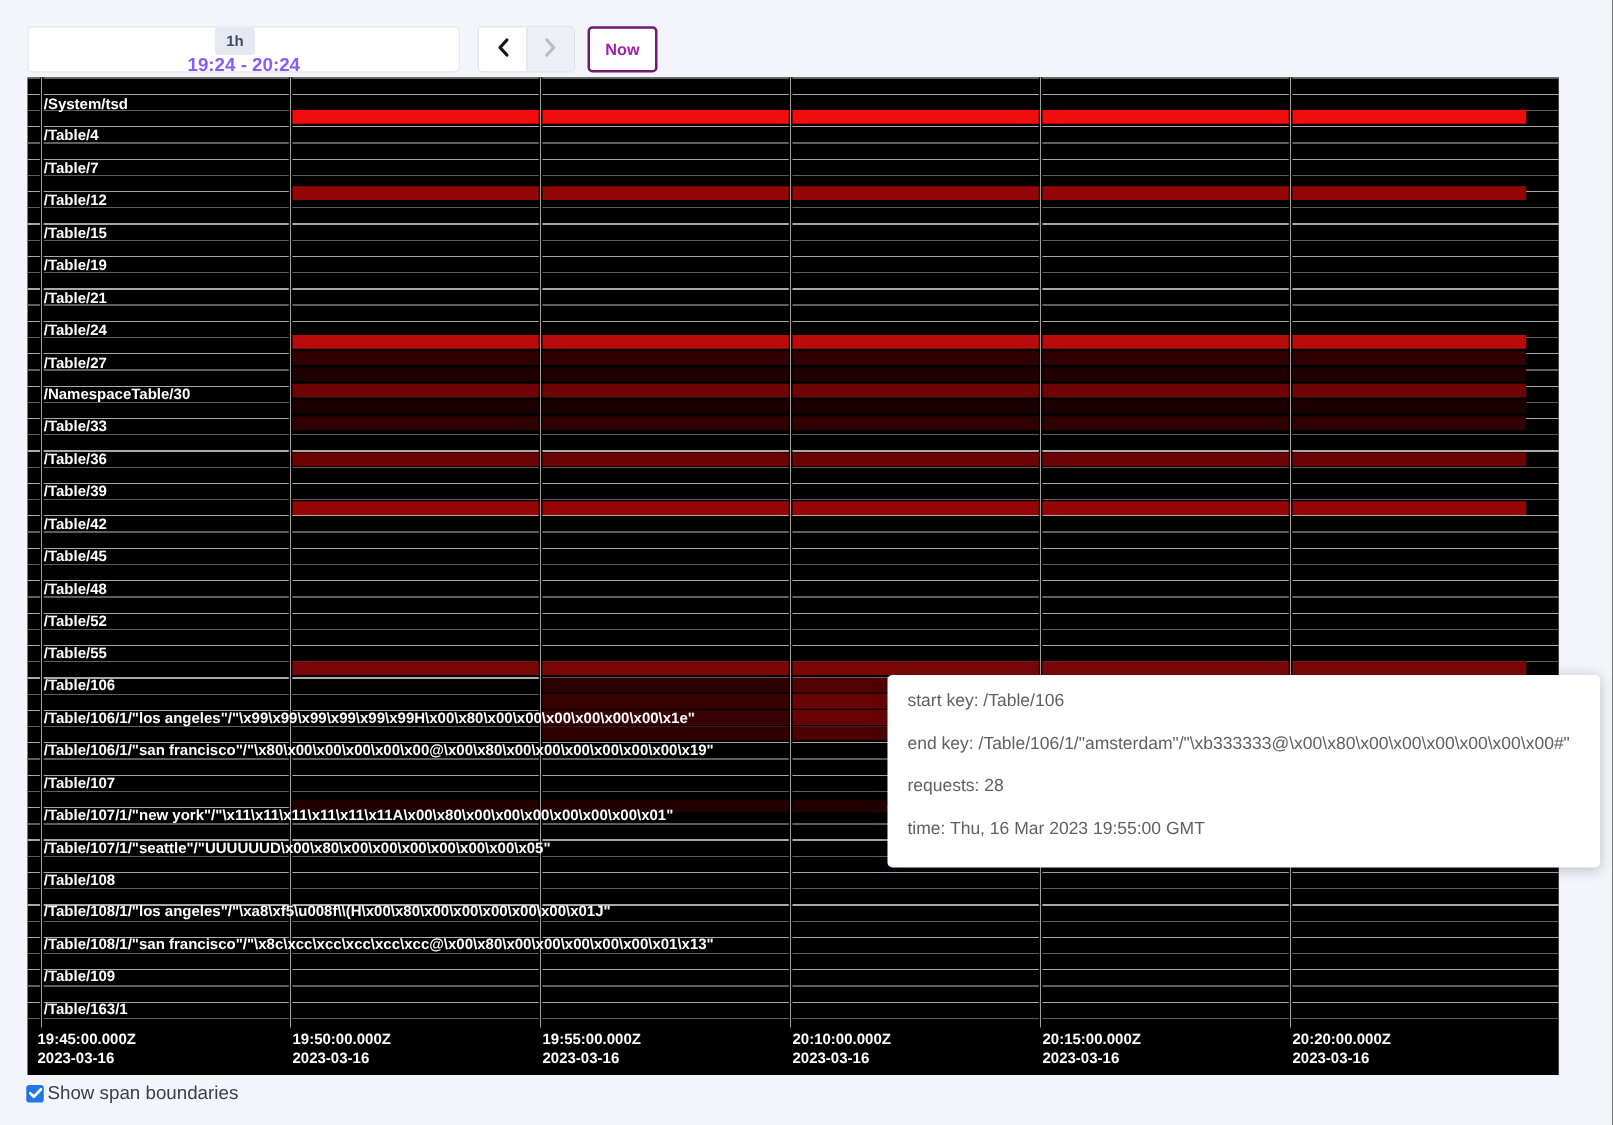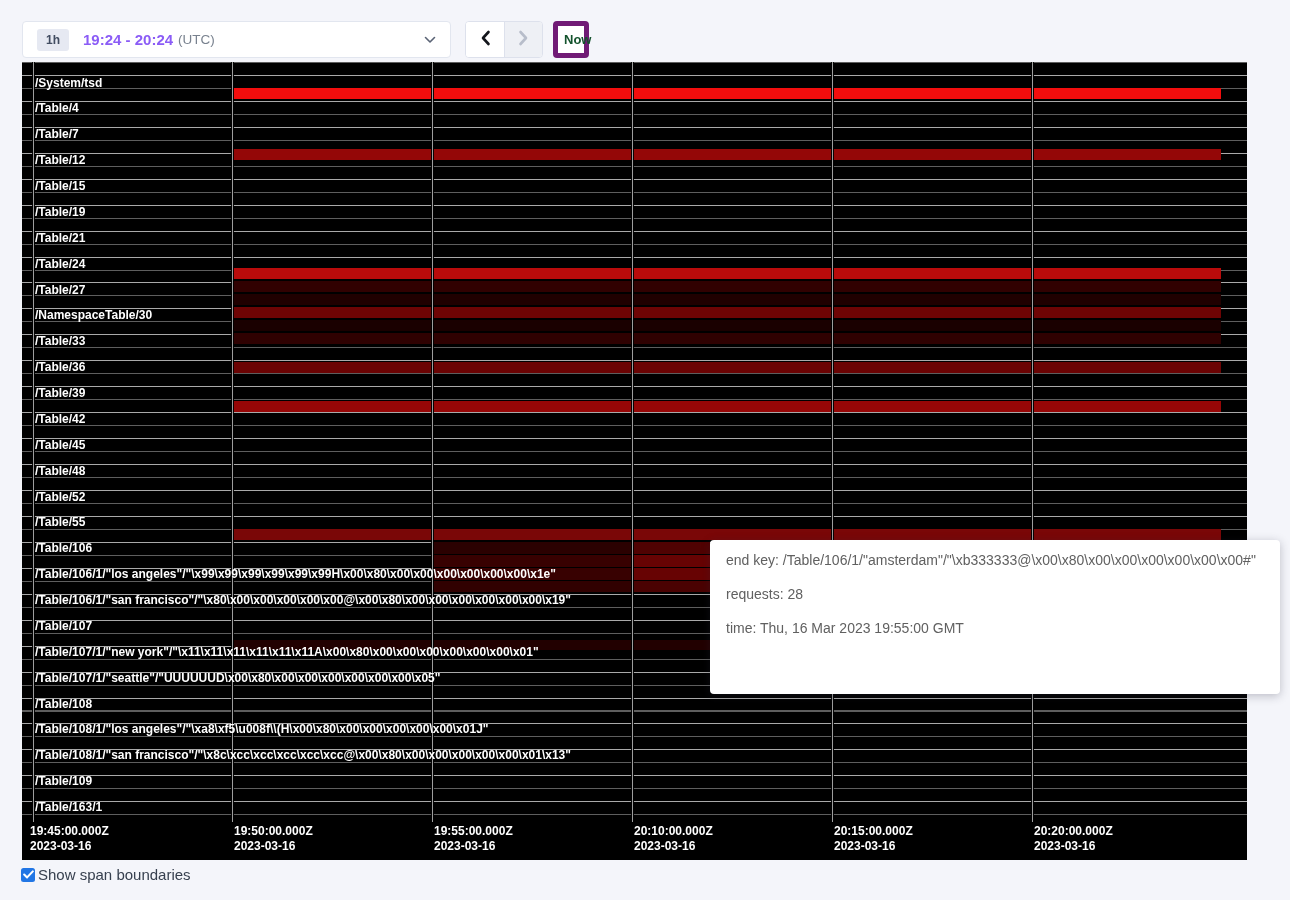--- a/index.html
+++ b/index.html
@@ -7,44 +7,44 @@
     width:1290px;height:900px;
     background:#f4f5fa;
     font-family:"Liberation Sans","DejaVu Sans",sans-serif;
     position:relative;overflow:hidden;
   }
   .toolbar{
     position:absolute;left:22px;top:21px;height:37px;
     display:flex;align-items:stretch;
   }
   .time-selector{
-    width:429px;box-sizing:border-box;
+    width:346px;box-sizing:border-box;
     background:#fff;border:1px solid #e2e6ef;border-radius:4px;
-    display:flex;align-items:center;padding:0 14px;cursor:pointer;
+    display:flex;align-items:center;padding:0 14px;cursor:pointer;flex-direction:column;
   }
   .range-badge{
     background:#e6e9f2;color:#414c61;font-size:12px;font-weight:bold;
     border-radius:3px;padding:4px 9px;margin-right:14px;
   }
   .range-text{font-size:15px;font-weight:bold;color:#8b5cf6;}
   .range-tz{font-size:13.5px;color:#79828f;margin-left:5px;font-weight:normal;}
   .selector-spacer{flex:1;}
   .chev-down{display:block;}
   .nav-group{
     margin-left:14px;display:flex;border:1px solid #dde1ec;border-radius:4px;
     overflow:hidden;background:#fff;
   }
   .nav-btn{
     width:38px;border:none;background:#fff;display:flex;align-items:center;
     justify-content:center;cursor:pointer;padding:0;
   }
   .nav-btn.next{background:#eef0f5;border-left:1px solid #dde1ec;cursor:default;}
   .now-btn{
-    margin-left:10px;width:36px;background:#fff;border:5px solid #701a75;border-radius:4px;
-    font-family:inherit;font-size:13px;font-weight:bold;color:#14532d;cursor:pointer;
+    margin-left:10px;width:56px;background:#fff;border:2px solid #701a75;border-radius:4px;
+    font-family:inherit;font-size:13px;font-weight:bold;color:#a21caf;cursor:pointer;
   }
   
   .heatmap{
     position:absolute;left:22px;top:62px;width:1199px;height:798px;
     background:#000;cursor:crosshair;padding-left:26px;
   }
   .hgrid{
     position:absolute;left:0;top:0;width:100%;height:760px;
     background:repeating-linear-gradient(180deg,
       #5e5e5e 0px,#5e5e5e 1px,transparent 1px,transparent 12.97px,
@@ -190,20 +190,21 @@
     </div>
     <div class="x-tick" style="left: 812px;">
       <div>20:15:00.000Z</div>
       <div>2023-03-16</div>
     </div>
     <div class="x-tick" style="left: 1012px;">
       <div>20:20:00.000Z</div>
       <div>2023-03-16</div>
     </div>
     <div class="tooltip">
+    <div class="tooltip-line">start key: /Table/106</div>
     <div class="tooltip-line">end key: /Table/106/1/"amsterdam"/"\xb333333@\x00\x80\x00\x00\x00\x00\x00\x00#"</div>
     <div class="tooltip-line">requests: 28</div>
     <div class="tooltip-line">time: Thu, 16 Mar 2023 19:55:00 GMT</div>
   </div>
 </div>
 
 <div class="footer">
   <span class="cb" style="background: rgb(33, 118, 229);">
     <span>
       <svg width="11" height="9" viewBox="0 0 11 9">

